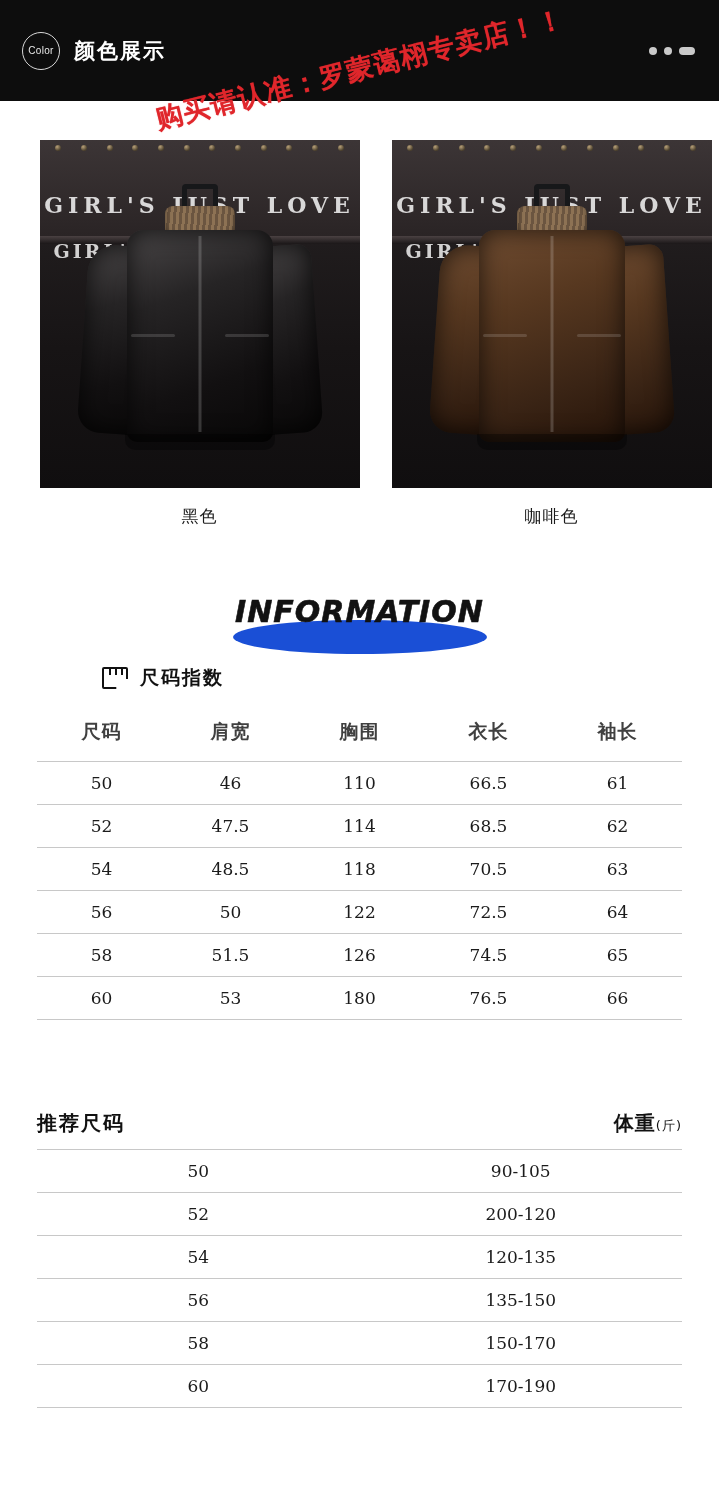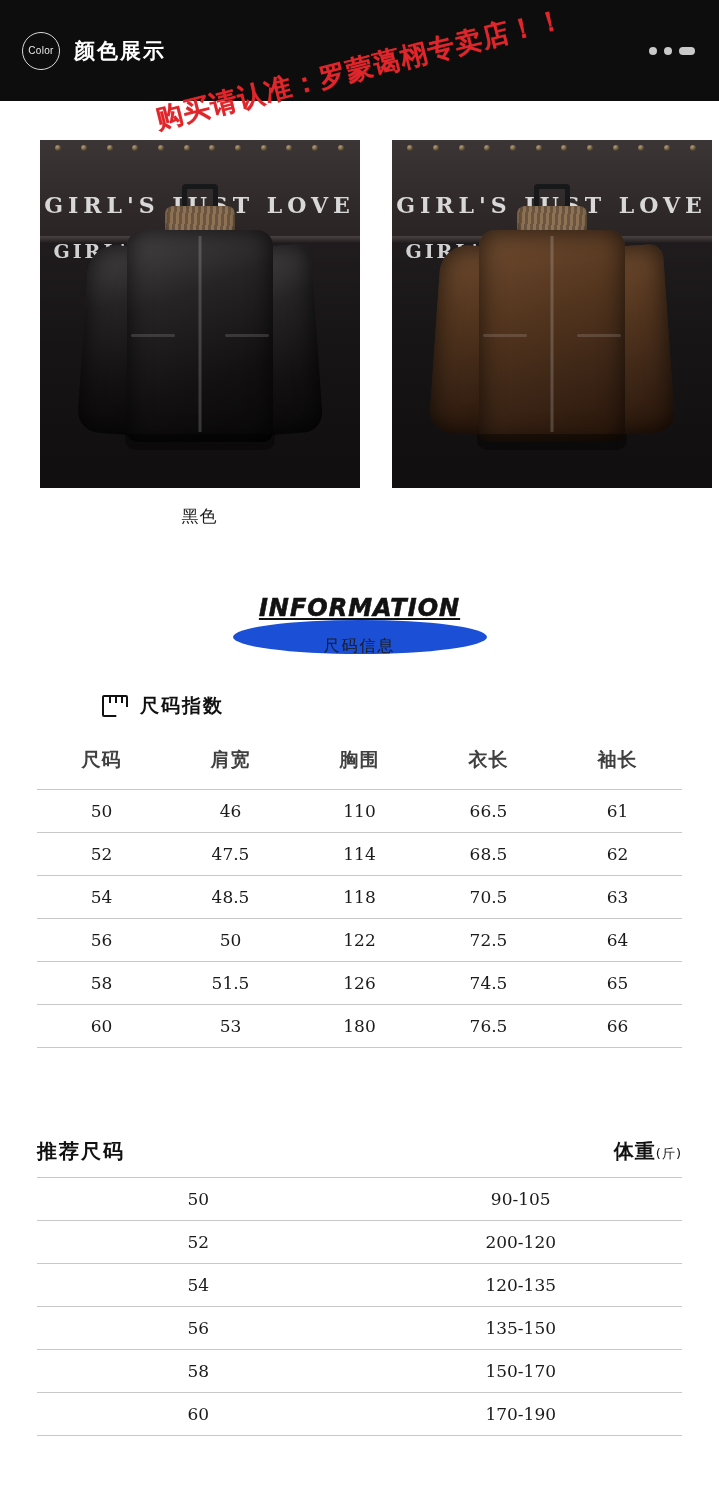--- a/index.html
+++ b/index.html
@@ -282,24 +282,23 @@
     border-radius: 50%;
     background: #1a4fd6;
     z-index: 0;
   }
   .info-title {
     position: relative;
     z-index: 1;
     font-family: "DejaVu Sans", sans-serif;
     font-style: italic;
     font-weight: 700;
-    font-size: 24px;
+    font-size: 30px;
     letter-spacing: 1px;
     color: #121212;
-    text-decoration: underline;
     -webkit-text-stroke: 0.6px #121212;
   }
   .info-sub {
     position: relative;
     z-index: 2;
     margin-top: 14px;
     font-size: 16px;
     color: #1b1b1b;
     letter-spacing: 2px;
     font-family: "DejaVu Sans", sans-serif;
@@ -487,28 +486,28 @@
         <div class="collar"></div>
         <div class="sleeve left"></div>
         <div class="sleeve right"></div>
         <div class="body"></div>
         <div class="zipper"></div>
         <div class="pocket l"></div>
         <div class="pocket r"></div>
         <div class="hem"></div>
       </div>
     </div>
+    <div class="caption">咖啡色</div>
   </div>
 
 </div>
 
 <div class="info-wrap">
   <div class="info-ellipse"></div>
   <div class="info-title">INFORMATION</div>
-  <div class="info-sub">尺码信息</div>
 </div>
 
 <div class="size-index">
   <div class="ruler-icon">
     <div class="r-outer"></div>
     <div class="tick t1"></div>
     <div class="tick t2"></div>
     <div class="tick t3"></div>
   </div>
   <div class="size-index-label">尺码指数</div>

